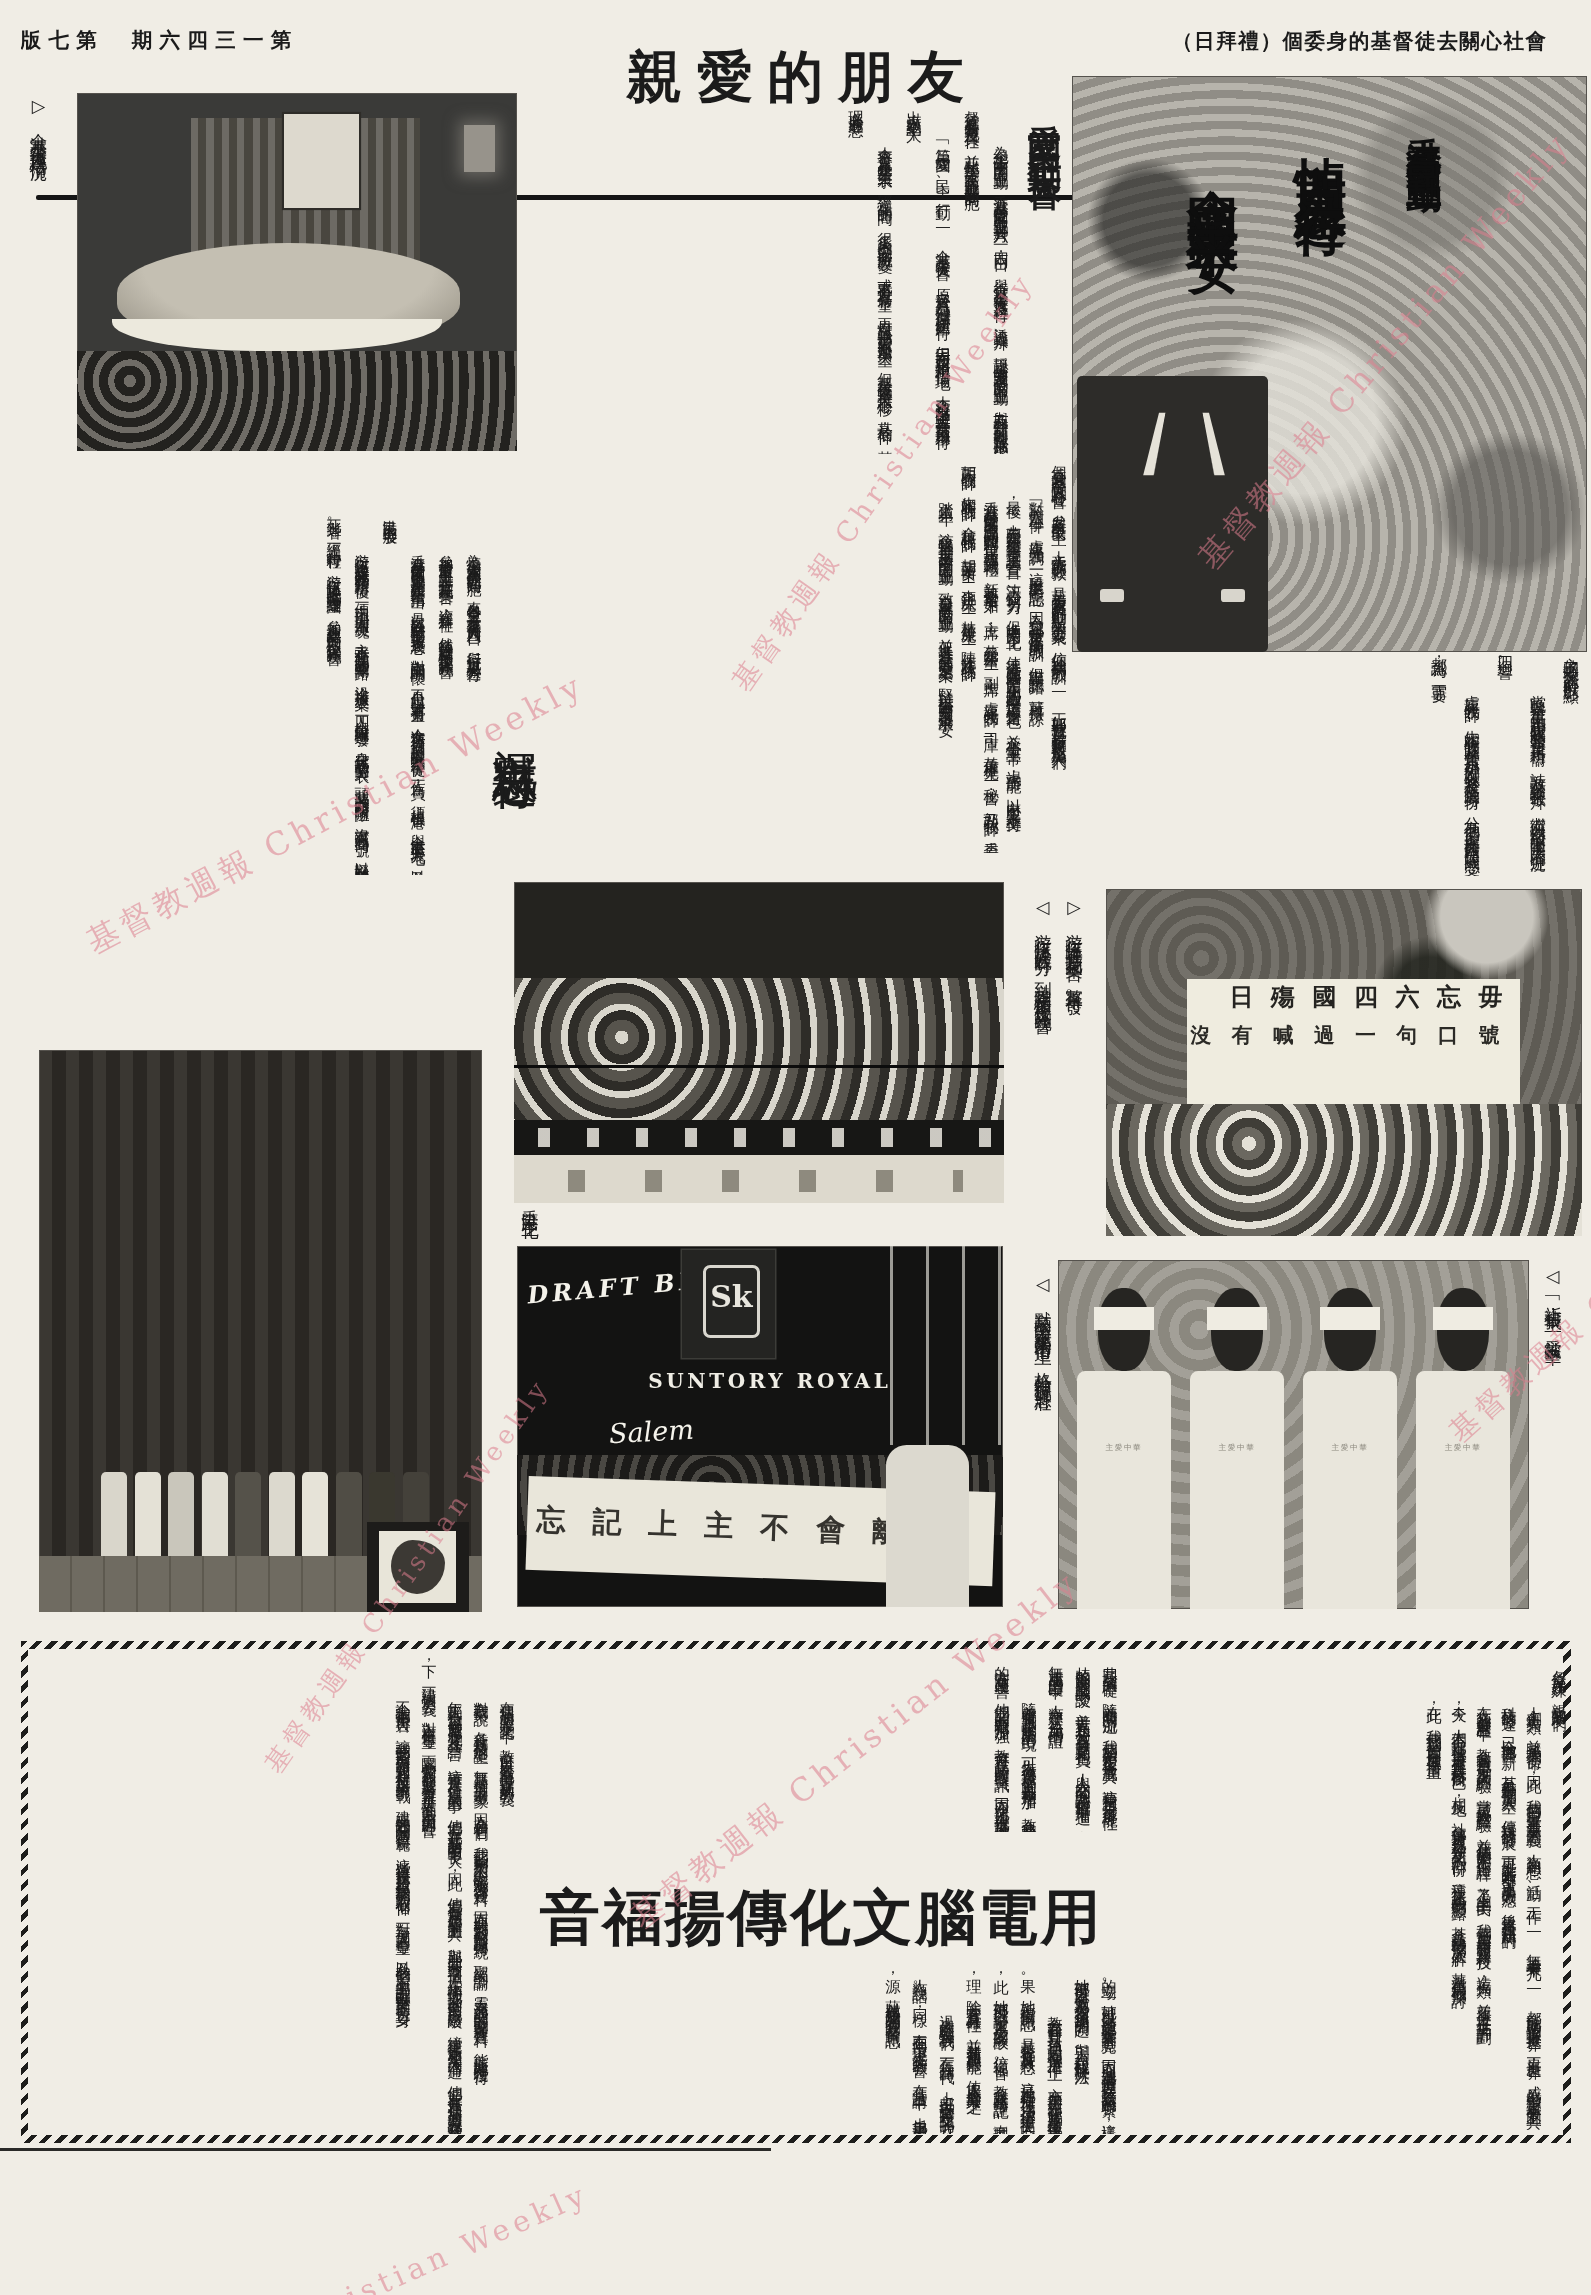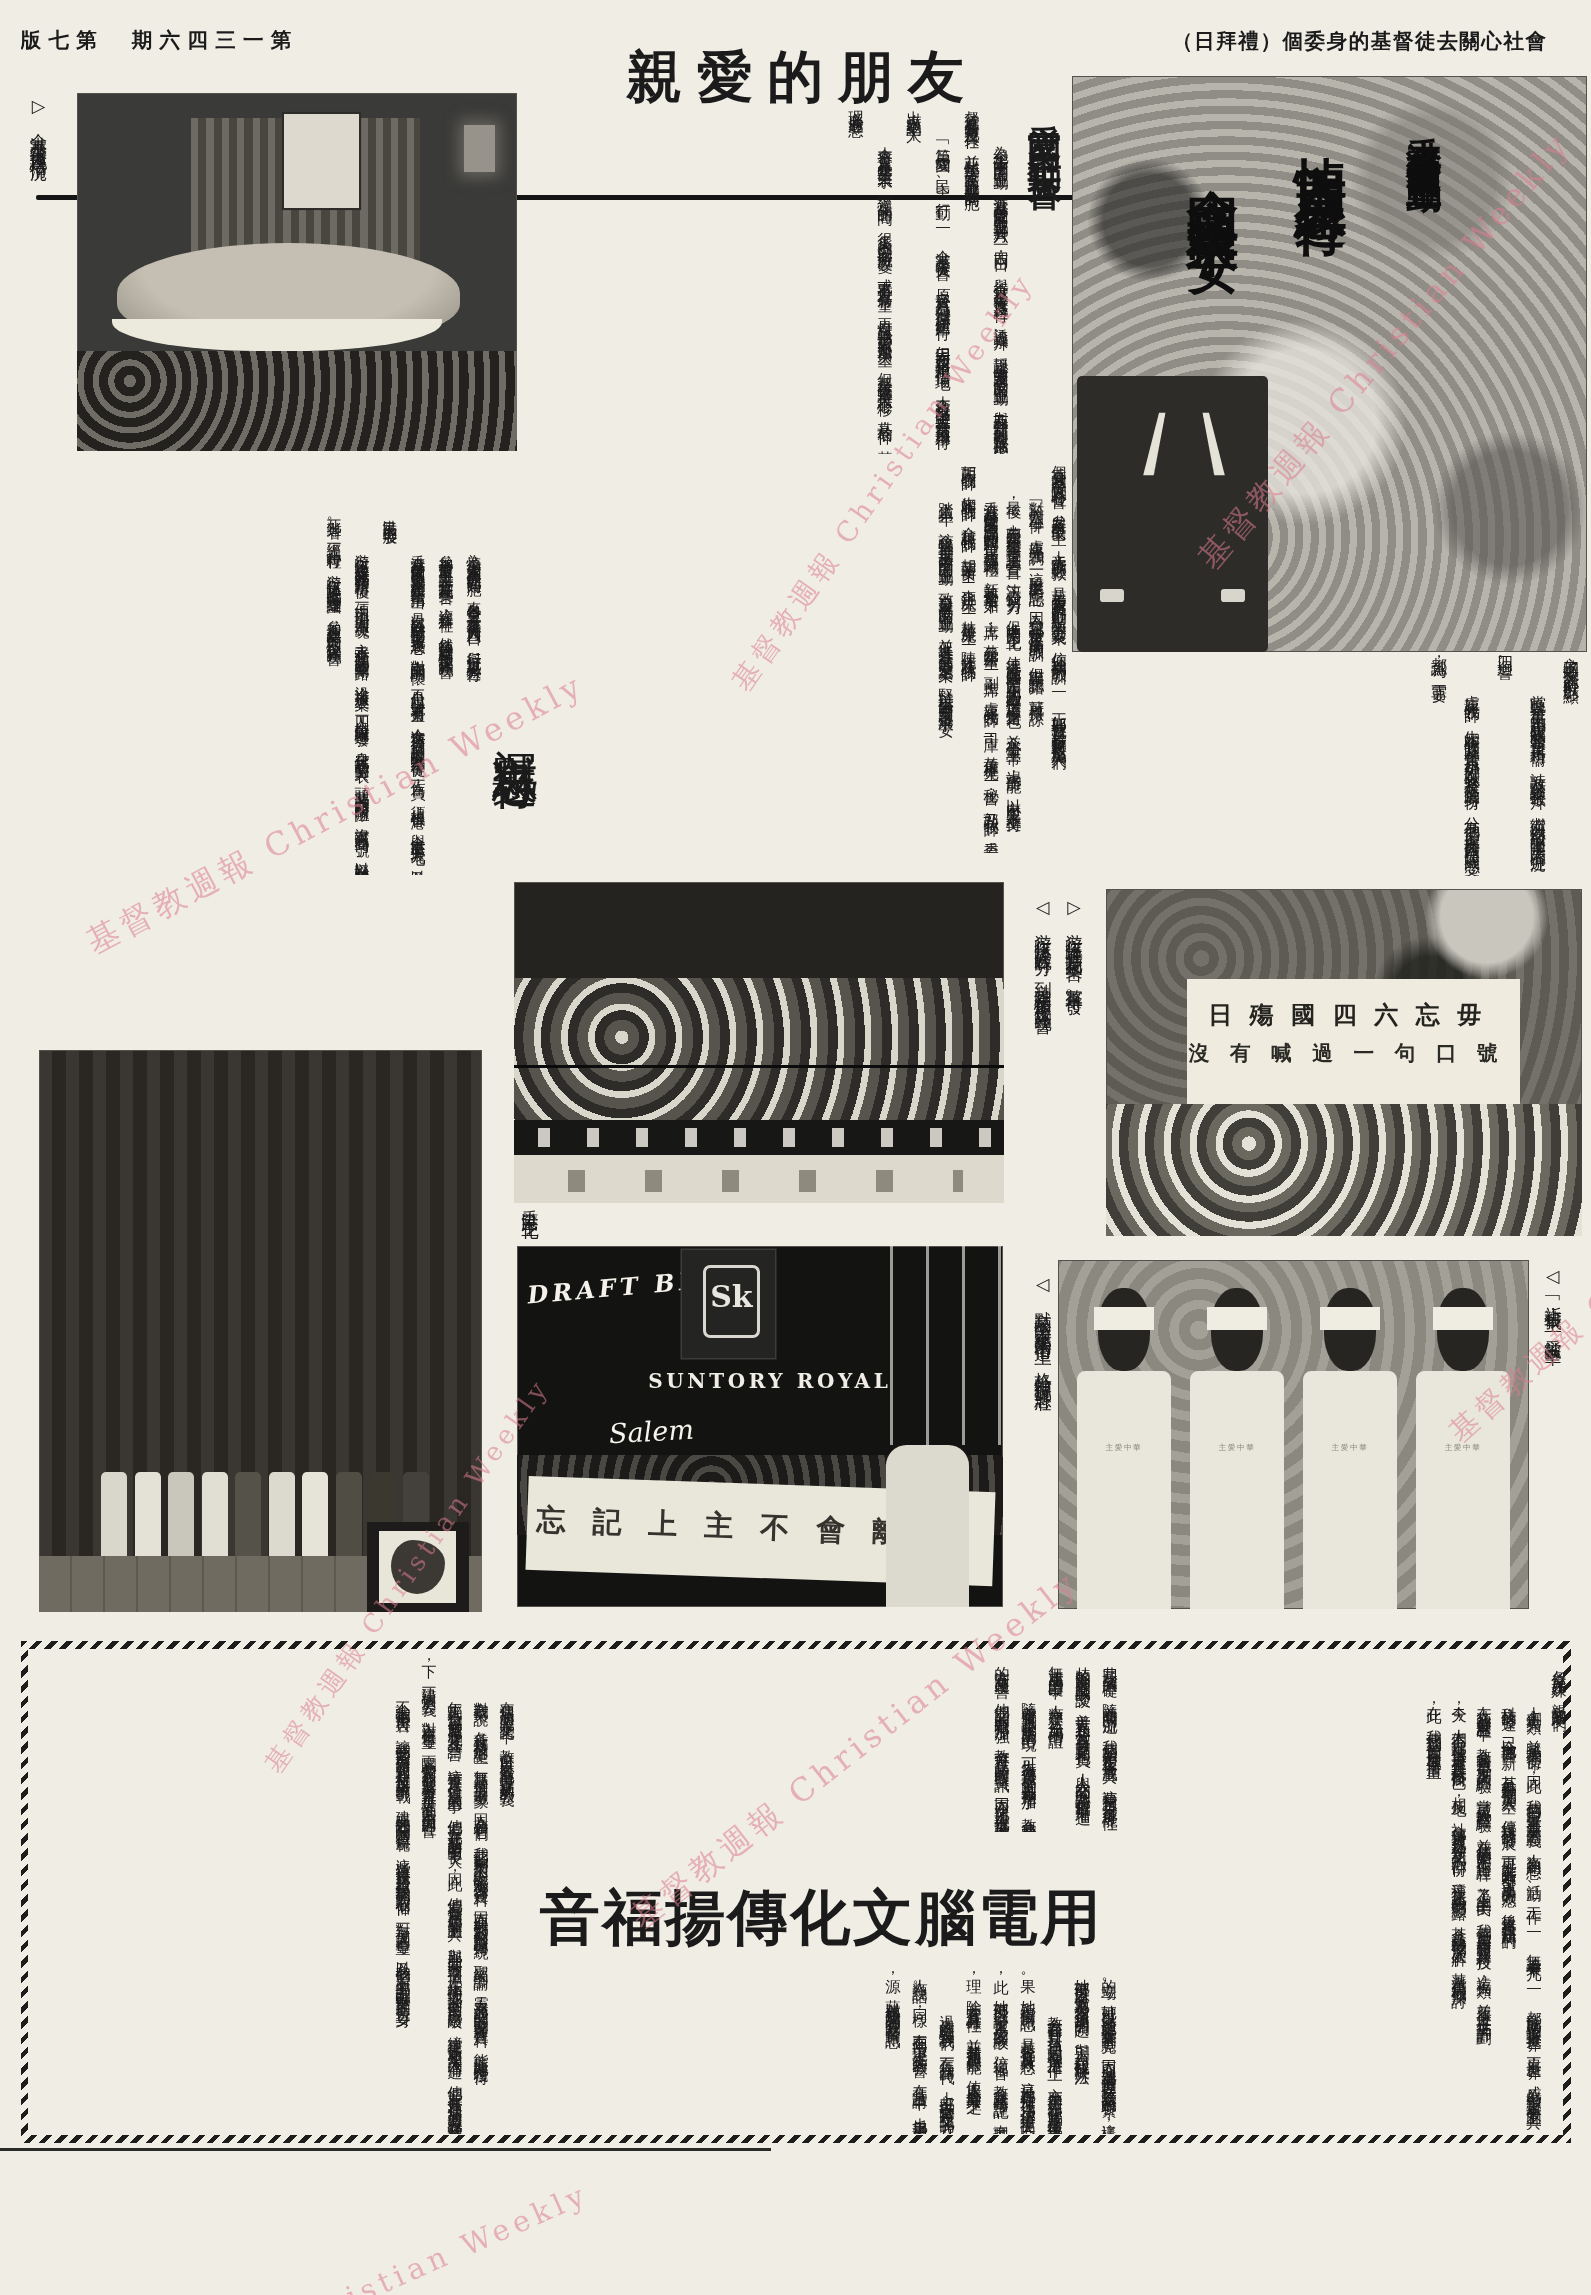--- a/index.html
+++ b/index.html
@@ -74,21 +74,21 @@
   .podium{left:74%;top:84%;width:23%;height:16%;background:#1d1c1a;}
   .podium-sign{position:absolute;left:12%;top:10%;width:76%;height:80%;background:#e8e5d9;}
   .podium-blob{position:absolute;left:15%;top:12%;width:70%;height:76%;background:#3c3934;border-radius:40% 60% 52% 48%/48% 42% 58% 52%;}
   .floor{left:0;top:90%;width:100%;height:10%;background:repeating-linear-gradient(90deg,#6f6b61 0 31px,#5d594f 31px 33px);}
   .park-crowd{left:0;top:30%;width:100%;height:46%;background:repeating-radial-gradient(circle at 22% 40%,#d9d6cc 0 6.7px,#57544d 6.7px 17.5px,#2e2c28 17.5px 27px);}
   .park-rail{left:0;top:57%;width:100%;height:3.1px;background:#0c0c0c;}
   .park-banner-dark{left:0;top:74%;width:100%;height:11%;background:#171715;
       background-image:repeating-linear-gradient(90deg,transparent 0 24px,rgba(235,232,224,.85) 24px 36px,transparent 36px 49px);background-size:100% 55%;background-repeat:no-repeat;background-position:0 55%;}
   .park-banner-white{left:0;top:85%;width:100%;height:15%;background:#ddd9cd;
       background-image:repeating-linear-gradient(90deg,transparent 0 36px,#8e8a7e 36px 53px,transparent 53px 77px);background-size:88% 46%;background-repeat:no-repeat;background-position:30% 60%;}
-  .chater-banner{left:17%;top:26%;width:70%;height:37%;background:#efecdf;box-shadow:0 2.1px 0 #3a3832;padding-top:20px;text-align:center;}
+  .chater-banner{left:17%;top:26%;width:70%;height:37%;background:#efecdf;box-shadow:0 2.1px 0 #3a3832;padding-top:2px;text-align:right;}
   .chater-l1{font-size:24px;font-weight:800;letter-spacing:17.5px;color:#242320;}
   .chater-l2{font-size:20.6px;font-weight:700;letter-spacing:20.6px;color:#2b2a26;margin-top:8.2px;}
   .chater-crowd{left:0;top:62%;width:100%;height:38%;background:repeating-radial-gradient(circle at 30% 30%,#e4e1d7 0 7.2px,#6b6860 7.2px 16.5px,#403e38 16.5px 26px);}
   .neon-draft{left:2%;top:7%;font-size:24px;font-weight:800;font-style:italic;color:#f4f2ea;letter-spacing:4.1px;transform:rotate(-5deg);}
   .neon-skbox{left:34%;top:1%;width:19%;height:30%;background:#242422;box-shadow:0 0 0 1.5px #3c3c38;text-decoration:underline;}
   .neon-sk{position:absolute;left:22%;top:14%;width:56%;height:62%;border:3.1px solid #d9d7cf;border-radius:7.2px;color:#e8e6de;
            font-size:30px;font-weight:700;text-align:center;line-height:57px;}
   .neon-suntory{left:27%;top:34%;font-size:20px;color:#efede5;letter-spacing:3.6px;font-weight:600;}
   .neon-salem{left:19%;top:47%;font-size:27px;font-style:italic;color:#f6f4ec;font-family:"DejaVu Serif",serif;transform:rotate(-3deg);}
   .neon-bars{left:74%;top:0;width:26%;height:55%;background:repeating-linear-gradient(90deg,transparent 0 13.4px,#d8d6ce 13.4px 16.5px,transparent 16.5px 36px);opacity:.7;}

